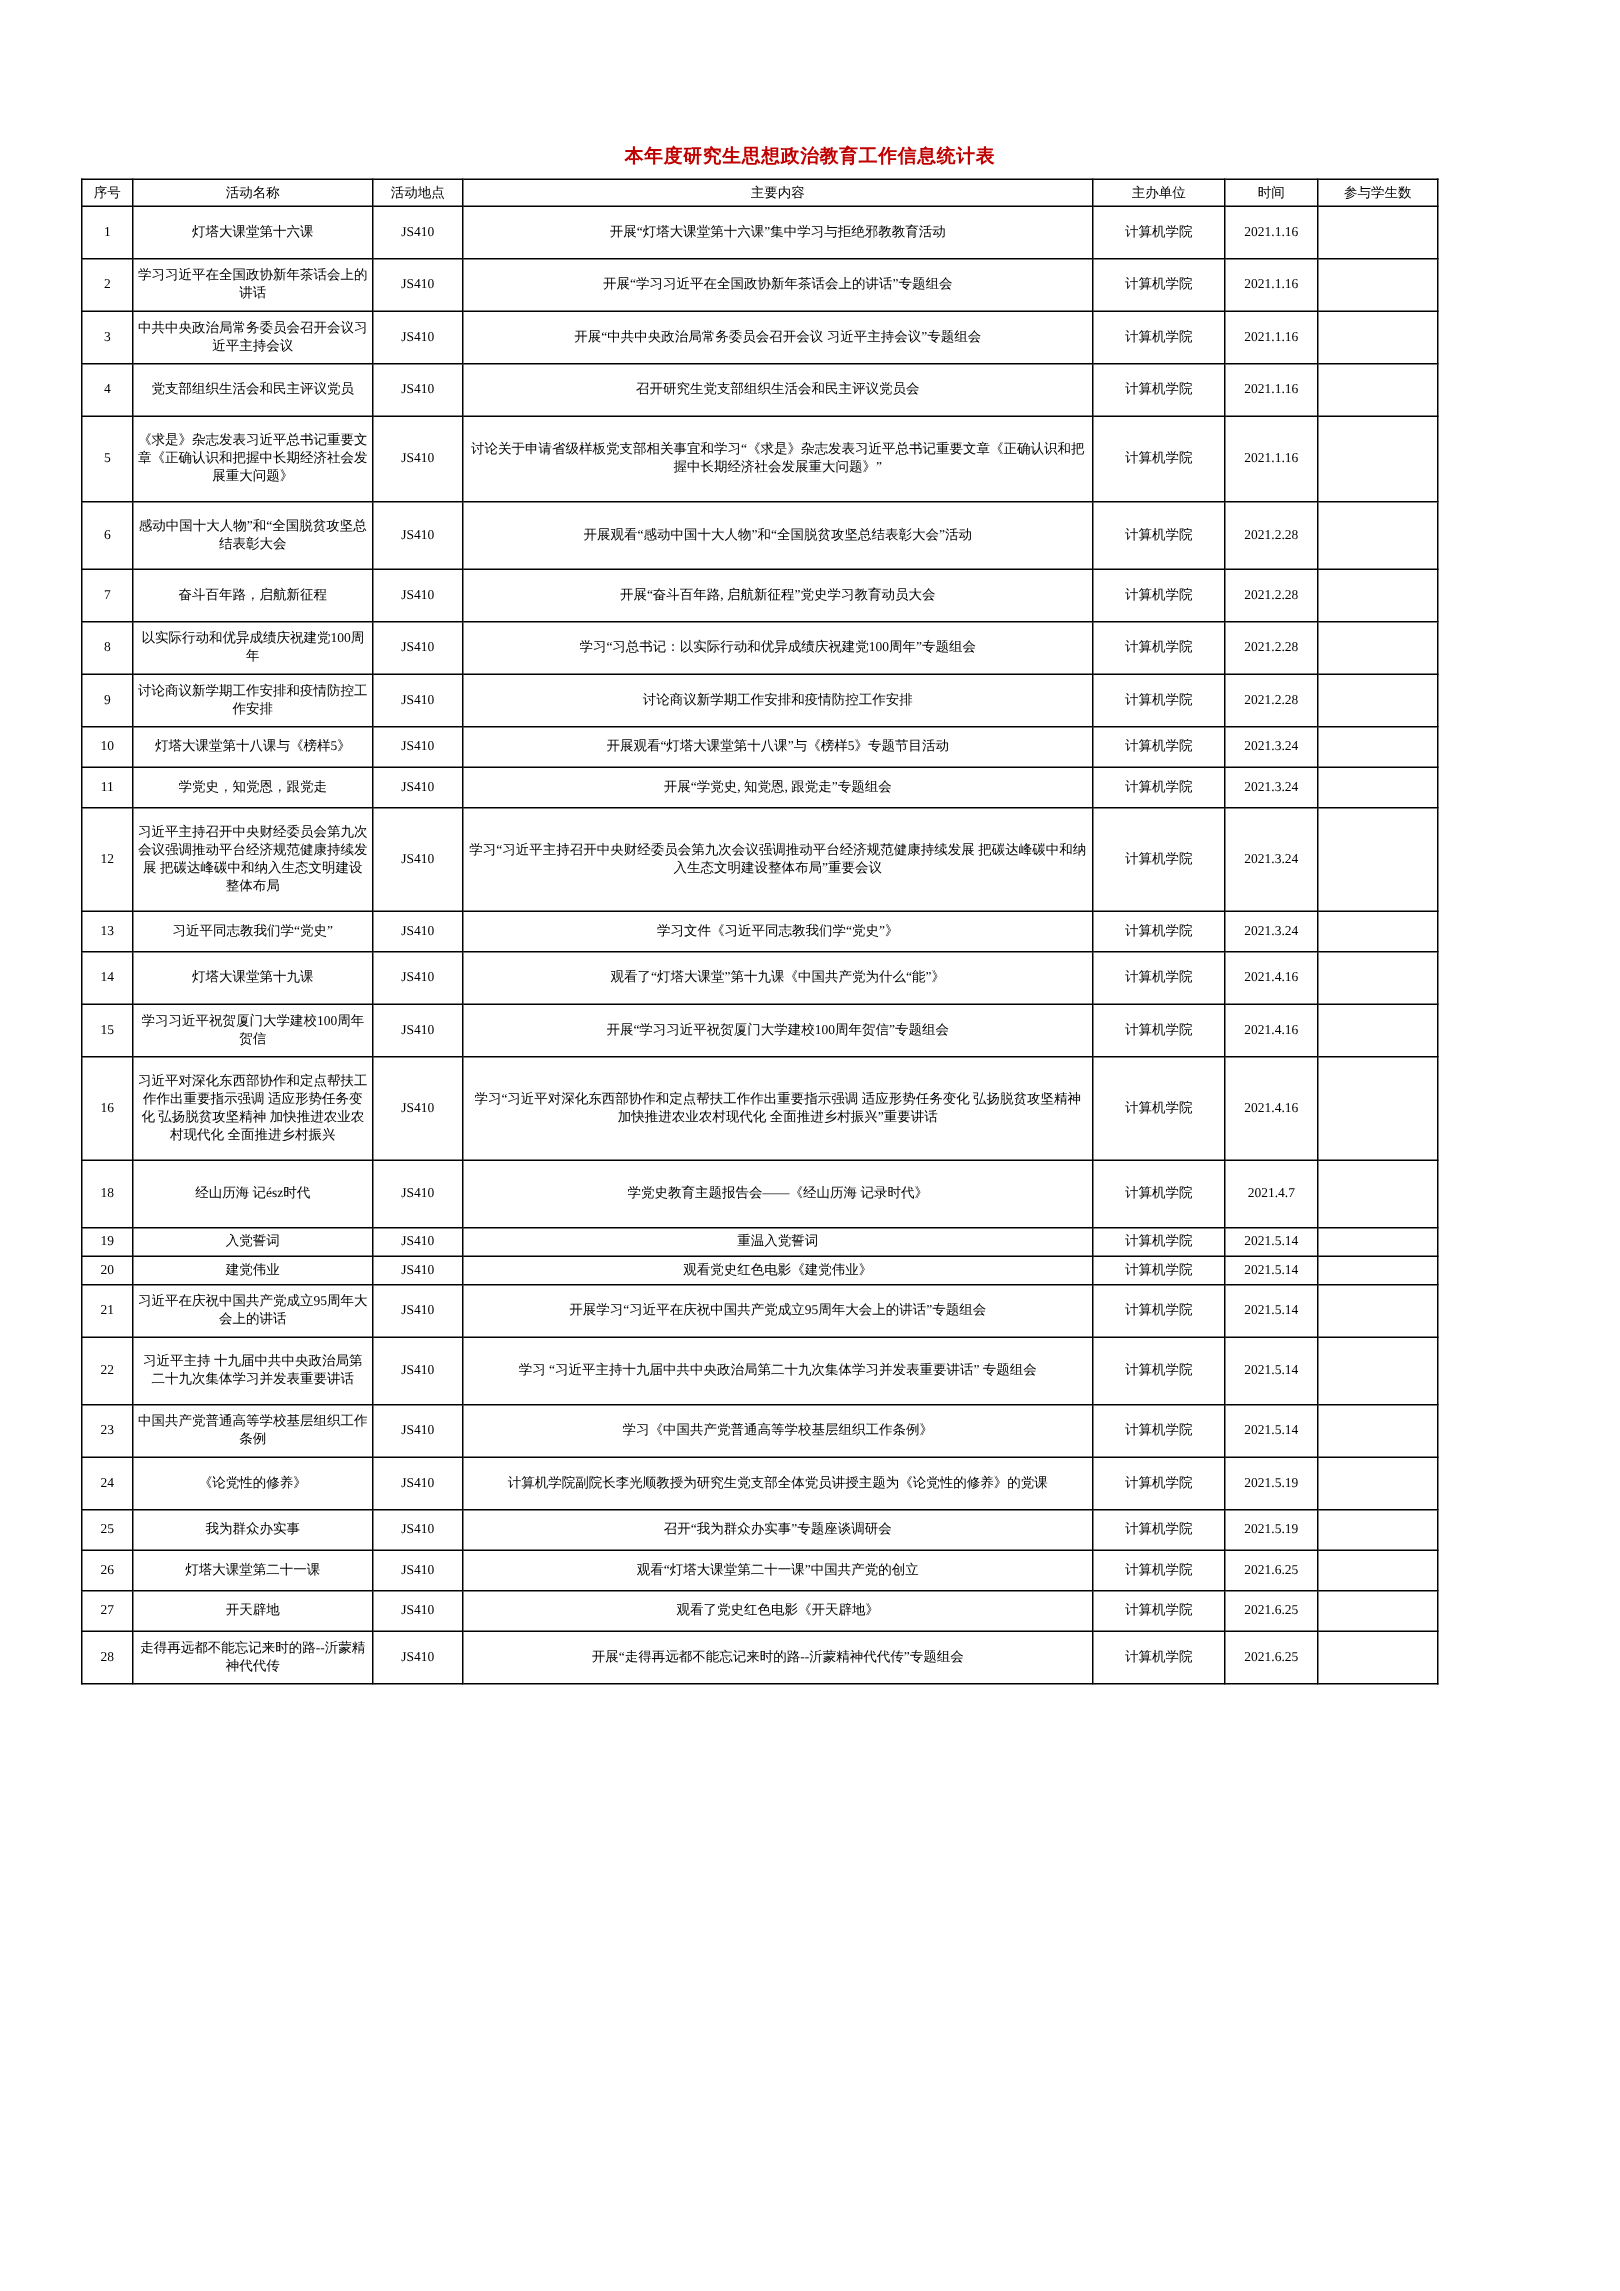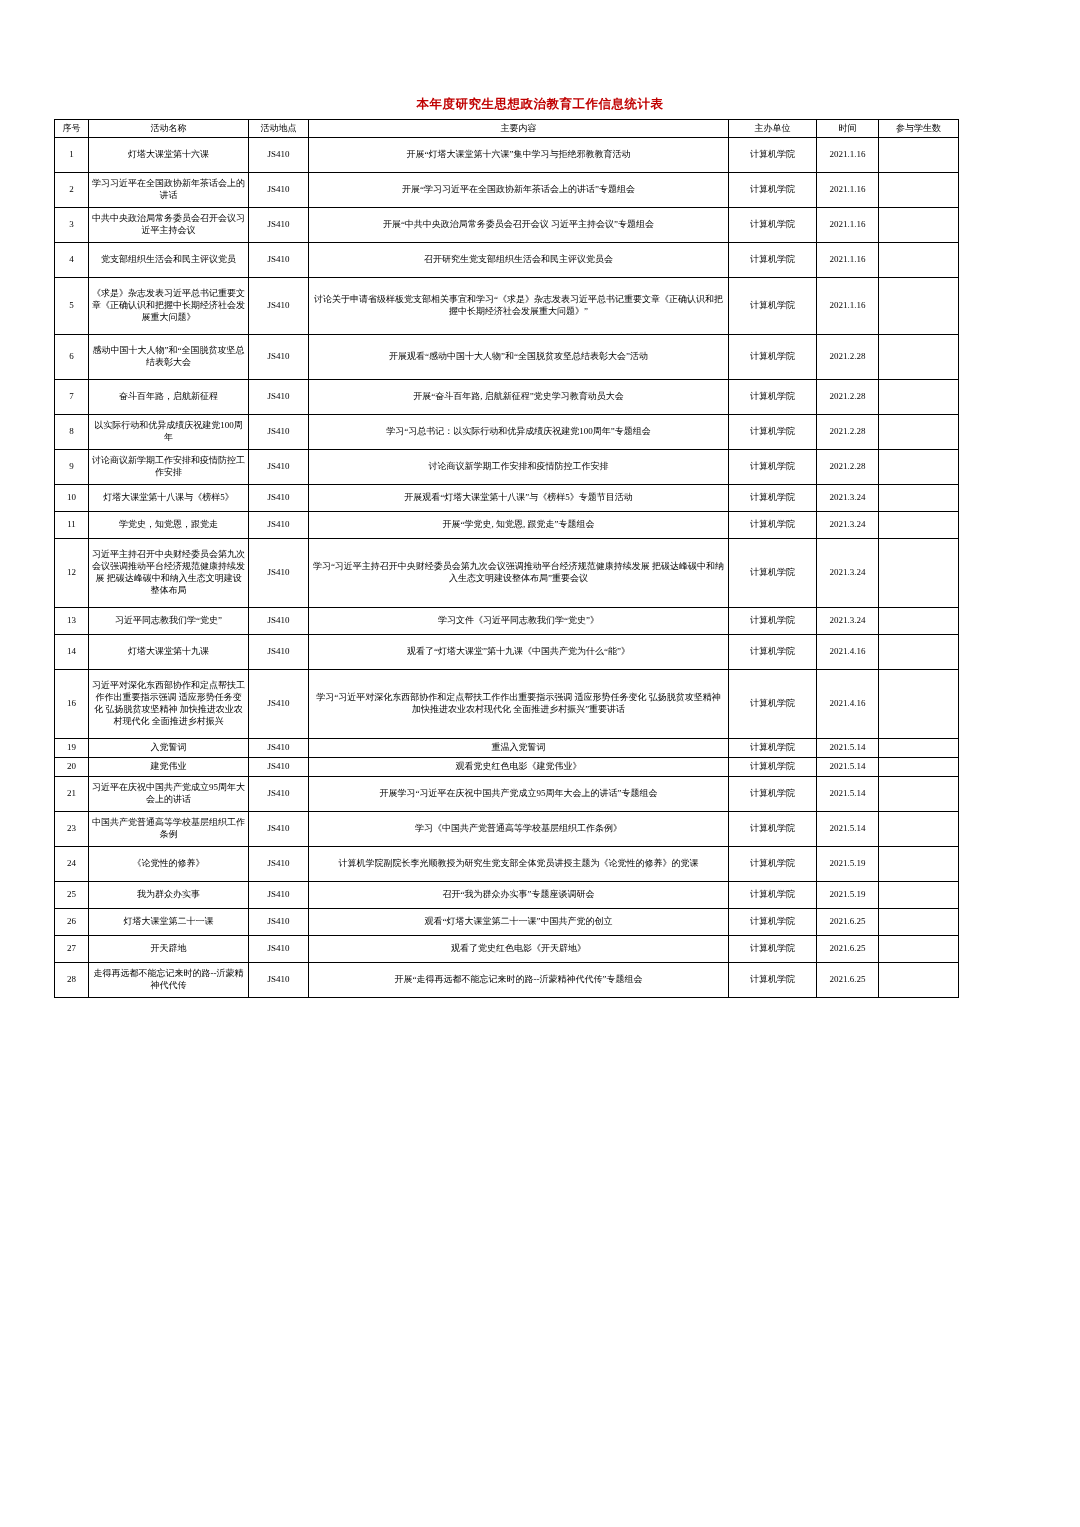--- a/index.html
+++ b/index.html
@@ -227,29 +227,47 @@
           </tr>
           <tr class="r2">
             <td class="cell-no">14</td>
             <td class="cell-name">灯塔大课堂第十九课</td>
             <td class="cell-place">JS410</td>
             <td class="cell-content">观看了“灯塔大课堂”第十九课《中国共产党为什么“能”》</td>
             <td class="cell-org">计算机学院</td>
             <td class="cell-time">2021.4.16</td>
             <td class="cell-stu"></td>
           </tr>
+          <tr class="r2">
+            <td class="cell-no">15</td>
+            <td class="cell-name">学习习近平祝贺厦门大学建校100周年贺信</td>
+            <td class="cell-place">JS410</td>
+            <td class="cell-content">开展“学习习近平祝贺厦门大学建校100周年贺信”专题组会</td>
+            <td class="cell-org">计算机学院</td>
+            <td class="cell-time">2021.4.16</td>
+            <td class="cell-stu"></td>
+          </tr>
           <tr class="r5">
             <td class="cell-no">16</td>
             <td class="cell-name">习近平对深化东西部协作和定点帮扶工作作出重要指示强调 适应形势任务变化 弘扬脱贫攻坚精神 加快推进农业农村现代化 全面推进乡村振兴</td>
             <td class="cell-place">JS410</td>
             <td class="cell-content">学习“习近平对深化东西部协作和定点帮扶工作作出重要指示强调 适应形势任务变化 弘扬脱贫攻坚精神 加快推进农业农村现代化 全面推进乡村振兴”重要讲话</td>
             <td class="cell-org">计算机学院</td>
             <td class="cell-time">2021.4.16</td>
             <td class="cell-stu"></td>
           </tr>
+          <tr class="r3">
+            <td class="cell-no">18</td>
+            <td class="cell-name">经山历海 记ész时代</td>
+            <td class="cell-place">JS410</td>
+            <td class="cell-content">学党史教育主题报告会——《经山历海 记录时代》</td>
+            <td class="cell-org">计算机学院</td>
+            <td class="cell-time">2021.4.7</td>
+            <td class="cell-stu"></td>
+          </tr>
           <tr class="r6">
             <td class="cell-no">19</td>
             <td class="cell-name">入党誓词</td>
             <td class="cell-place">JS410</td>
             <td class="cell-content">重温入党誓词</td>
             <td class="cell-org">计算机学院</td>
             <td class="cell-time">2021.5.14</td>
             <td class="cell-stu"></td>
           </tr>
           <tr class="r6">
@@ -263,20 +281,29 @@
           </tr>
           <tr class="r2">
             <td class="cell-no">21</td>
             <td class="cell-name">习近平在庆祝中国共产党成立95周年大会上的讲话</td>
             <td class="cell-place">JS410</td>
             <td class="cell-content">开展学习“习近平在庆祝中国共产党成立95周年大会上的讲话”专题组会</td>
             <td class="cell-org">计算机学院</td>
             <td class="cell-time">2021.5.14</td>
             <td class="cell-stu"></td>
           </tr>
+          <tr class="r3">
+            <td class="cell-no">22</td>
+            <td class="cell-name">习近平主持 十九届中共中央政治局第二十九次集体学习并发表重要讲话</td>
+            <td class="cell-place">JS410</td>
+            <td class="cell-content">学习 “习近平主持十九届中共中央政治局第二十九次集体学习并发表重要讲话” 专题组会</td>
+            <td class="cell-org">计算机学院</td>
+            <td class="cell-time">2021.5.14</td>
+            <td class="cell-stu"></td>
+          </tr>
           <tr class="r2">
             <td class="cell-no">23</td>
             <td class="cell-name">中国共产党普通高等学校基层组织工作条例</td>
             <td class="cell-place">JS410</td>
             <td class="cell-content">学习《中国共产党普通高等学校基层组织工作条例》</td>
             <td class="cell-org">计算机学院</td>
             <td class="cell-time">2021.5.14</td>
             <td class="cell-stu"></td>
           </tr>
           <tr class="r2">

